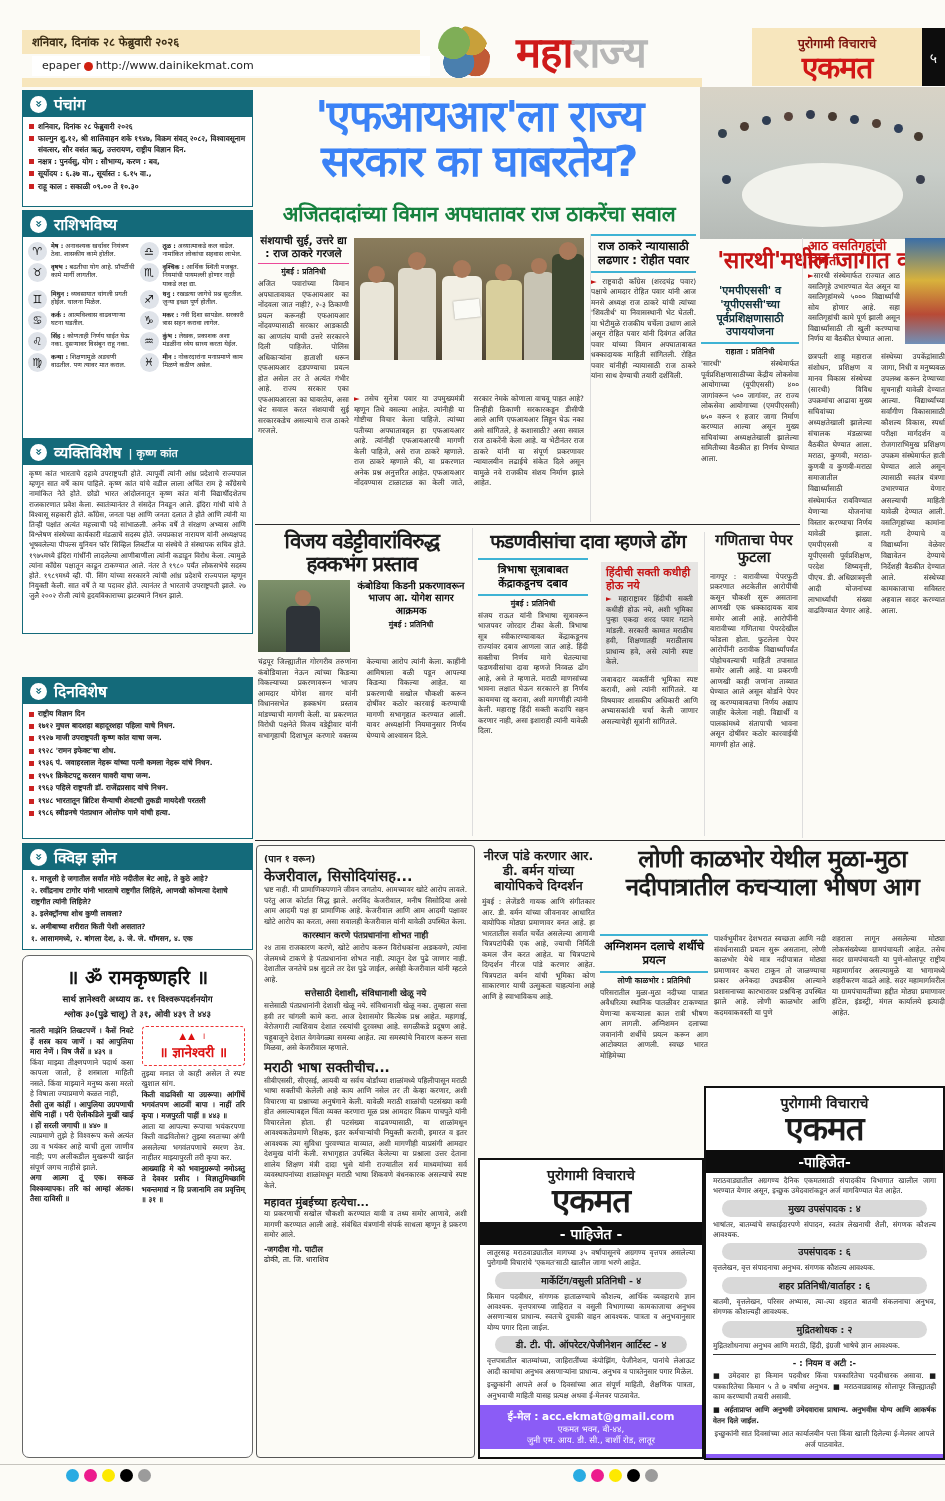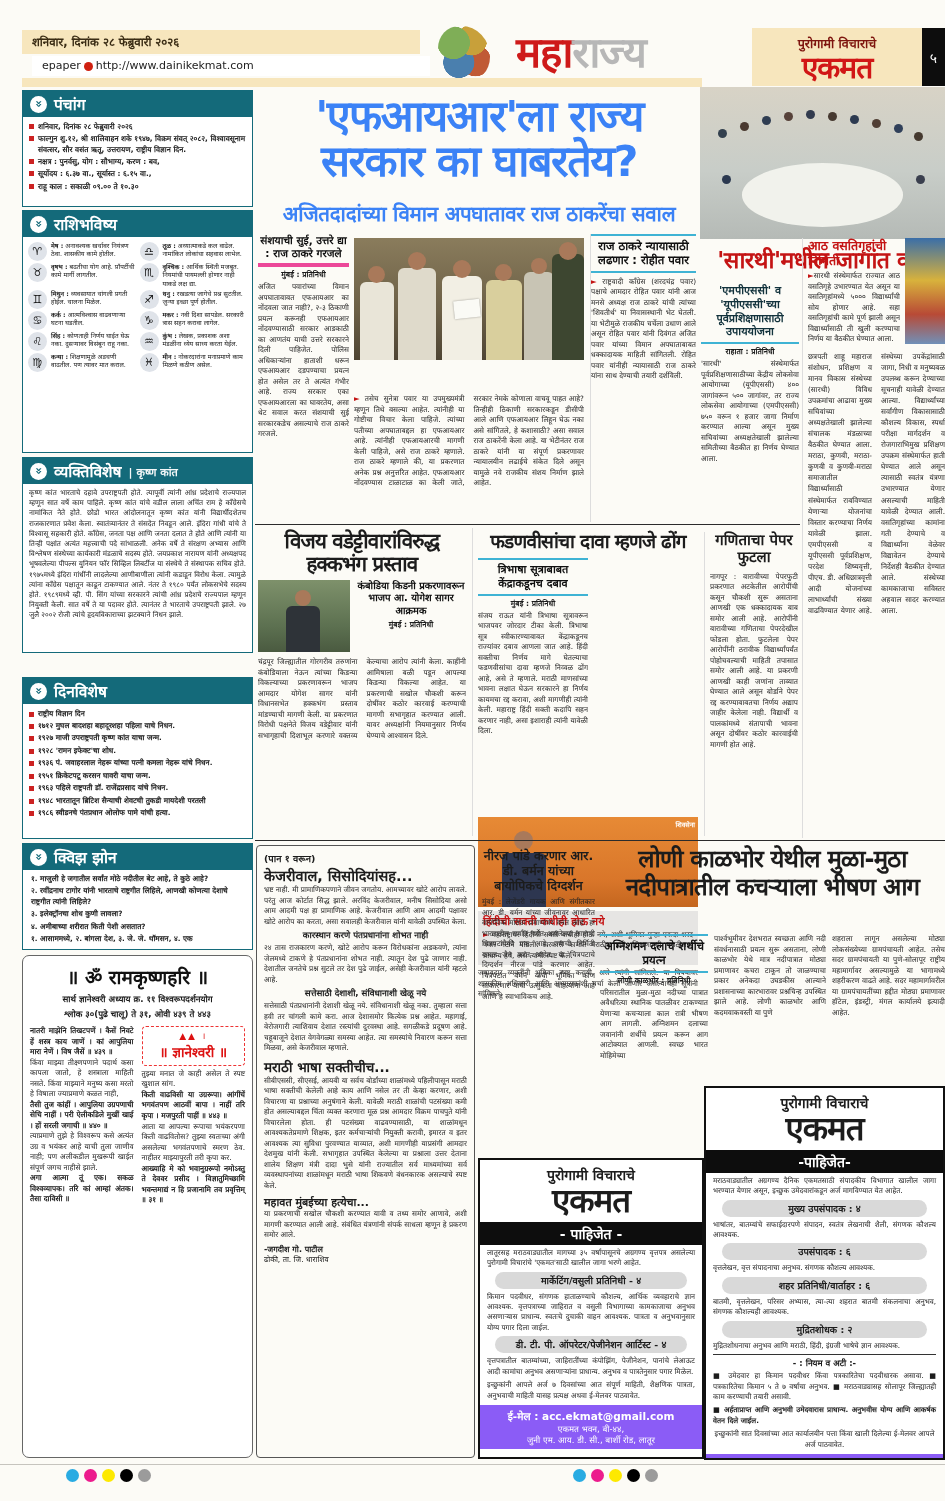--- a/index.html
+++ b/index.html
@@ -46,24 +46,24 @@
   .dtitle{font-size:19px;font-weight:900;color:#111;}
   .dsub{font-size:8.6px;font-weight:bold;margin-top:3px;}
   .dcols{display:flex;gap:8px;margin-top:6px;}
   .dcol{width:50%;font-size:7.4px;line-height:1.42;text-align:justify;}
   .dverse{font-weight:bold;}
   .dlogo{border:1px dashed #e33;border-radius:4px;text-align:center;padding:3px 1px;margin-bottom:3px;}
   .dlogo .t{color:#d11;font-weight:900;font-size:13.5px;}
   .dlogo .art{color:#d11;font-size:9px;letter-spacing:2px;}
   
   .hl-main{font-size:43px;font-weight:800;letter-spacing:-1.5px;line-height:1.05;color:#3b82f6;}
-  .hl-sub{font-size:20.5px;font-weight:800;letter-spacing:-.3px;color:#3b82f6;}
+  .hl-sub{font-size:20.5px;font-weight:800;letter-spacing:-.3px;color:#15803d;}
   .redhl{color:#c41414;font-weight:900;}
   .colttl{font-size:10.5px;font-weight:800;line-height:1.25;color:#101010;}
-  .cyanline{border-bottom:4px solid #ec4899;}
+  .cyanline{border-bottom:1px solid #ec4899;}
   .dateline{font-size:7.6px;font-weight:800;margin:2px 0 3px;}
   .capttl{font-size:11px;font-weight:800;line-height:1.2;border-top:2.5px solid #3fb3d4;padding-top:3px;color:#0d0d0d;}
   .twocol{column-count:2;column-gap:9px;}
   .hline{background:#2b2b2b;height:1px;}
   
   .photo{overflow:hidden;position:absolute;}
   .ph-table{position:absolute;left:17%;top:50%;width:66%;height:42%;background:#f1f2ec;border-radius:50%;}
   .ph-heads{position:absolute;left:18px;top:42px;width:9px;height:9px;border-radius:50%;background:#33404e;
     box-shadow:22px -7px 0 #4a3a30,44px -13px 0 #2f3d52,66px -17px 0 #57423a,88px -19px 0 #323b4e,110px -17px 0 #473a31,132px -14px 0 #2c3a50,154px -10px 0 #513f35,176px -5px 0 #30405a,196px 3px 0 #45392f,4px 46px 0 #2b3950,198px 46px 0 #3a3f4e;}
   .pfig{position:absolute;bottom:0;border-radius:6px 6px 0 0;}
@@ -190,21 +190,21 @@
           <span class="ricon">♍</span>
           <span class="rtxt"><span class="rsign">कन्या :</span> <span>शिक्षणामुळे अडचणी वाढतील. पण त्यावर मात कराल.</span></span>
         </div>
       <div class="rcell">
           <span class="ricon">♓</span>
           <span class="rtxt"><span class="rsign">मीन :</span> <span>नोकरदारांना मनाप्रमाणे काम मिळणे कठीण असेल.</span></span>
         </div>
     </div>
   </div>
 
-  <div class="abs sbox" style="top:457px;height:196px;">
+  <div class="abs sbox" style="top:438px;height:196px;">
     <div class="shead">
       <span class="chev">
           <span>»</span>
         </span>
       <span>व्यक्तिविशेष</span>
       <span class="sub">| कृष्ण कांत</span>
     </div>
     <div class="body-txt" style="padding:4px 6px;font-size:7.1px;height:180px;">कृष्ण कांत भारताचे दहावे उपराष्ट्रपती होते. त्यापूर्वी त्यांनी आंध्र प्रदेशाचे राज्यपाल म्हणून सात वर्षे काम पाहिले. कृष्ण कांत यांचे वडील लाला अचिंत राम हे काँग्रेसचे नामांकित नेते होते. छोडो भारत आंदोलनातून कृष्ण कांत यांनी विद्यार्थीदशेतच राजकारणात प्रवेश केला. स्वातंत्र्यानंतर ते संसदेत निवडून आले. इंदिरा गांधी यांचे ते विश्वासू सहकारी होते. काँग्रेस, जनता पक्ष आणि जनता दलात ते होते आणि त्यांनी या तिन्ही पक्षांत अत्यंत महत्त्वाची पदे सांभाळली. अनेक वर्षे ते संरक्षण अभ्यास आणि विश्लेषण संस्थेच्या कार्यकारी मंडळाचे सदस्य होते. जयप्रकाश नारायण यांनी अध्यक्षपद भूषवलेल्या पीपल्स युनियन फॉर सिव्हिल लिबर्टीज या संस्थेचे ते संस्थापक सचिव होते. १९७५मध्ये इंदिरा गांधींनी लादलेल्या आणीबाणीला त्यांनी कडाडून विरोध केला. त्यामुळे त्यांना काँग्रेस पक्षातून काढून टाकण्यात आले. नंतर ते १९८० पर्यंत लोकसभेचे सदस्य होते. १९८९मध्ये व्ही. पी. सिंग यांच्या सरकारने त्यांची आंध्र प्रदेशचे राज्यपाल म्हणून नियुक्ती केली. सात वर्षे ते या पदावर होते. त्यानंतर ते भारताचे उपराष्ट्रपती झाले. २७ जुलै २००२ रोजी त्यांचे हृदयविकाराच्या झटक्याने निधन झाले.</div>
   </div>
 
@@ -366,32 +366,27 @@
       <div style="flex:1;">
         <div class="ctr colttl" style="font-size:9.8px;">कंबोडिया किडनी प्रकरणावरून भाजप आ. योगेश सागर आक्रमक</div>
         <div class="ctr dateline">मुंबई : प्रतिनिधी</div>
       </div>
     </div>
     <div class="twocol body-txt" style="margin-top:5px;height:160px;">चंद्रपूर जिल्ह्यातील गोरगरीब तरुणांना कंबोडियाला नेऊन त्यांच्या किडन्या विकल्याच्या प्रकरणावरून भाजप आमदार योगेश सागर यांनी विधानसभेत हक्कभंग प्रस्ताव मांडण्याची मागणी केली. या प्रकरणात विरोधी पक्षनेते विजय वडेट्टीवार यांनी सभागृहाची दिशाभूल करणारे वक्तव्य केल्याचा आरोप त्यांनी केला. काहींनी आमिषाला बळी पडून आपल्या किडन्या विकल्या आहेत. या प्रकरणाची सखोल चौकशी करून दोषींवर कठोर कारवाई करण्याची मागणी सभागृहात करण्यात आली. यावर अध्यक्षांनी नियमानुसार निर्णय घेण्याचे आश्वासन दिले.</div>
   </div>
 
   <div class="abs" style="left:472px;top:528px;width:226px;height:308px;border-left:1px solid #ddd;padding-left:5px;box-sizing:border-box;">
     <div class="ctr" style="font-size:19px;font-weight:800;letter-spacing:-0.8px;white-space:nowrap;">फडणवीसांचा दावा म्हणजे ढोंग</div>
-    <div style="display:flex;gap:6px;margin-top:4px;flex-direction:column;">
+    <div style="display:flex;gap:13px;margin-top:4px;">
       <div style="width:110px;flex:0 0 110px;">
         <div class="ctr colttl" style="font-size:11px;border-top:2px solid #3fb3d4;border-bottom:2px solid #3fb3d4;padding:3px 0;">त्रिभाषा सूत्राबाबत केंद्राकडूनच दबाव</div>
         <div class="ctr dateline">मुंबई : प्रतिनिधी</div>
         <div class="body-txt" style="height:200px;">संजय राऊत यांनी त्रिभाषा सूत्रावरून भाजपवर जोरदार टीका केली. त्रिभाषा सूत्र स्वीकारण्याबाबत केंद्राकडूनच राज्यांवर दबाव आणला जात आहे. हिंदी सक्तीचा निर्णय मागे घेतल्याचा फडणवीसांचा दावा म्हणजे निव्वळ ढोंग आहे, असे ते म्हणाले. मराठी माणसांच्या भावना लक्षात घेऊन सरकारने हा निर्णय कायमचा रद्द करावा, अशी मागणीही त्यांनी केली. महाराष्ट्र हिंदी सक्ती कदापि सहन करणार नाही, असा इशाराही त्यांनी यावेळी दिला.</div>
       </div>
       <div style="flex:1;">
-        <div class="photo" style="position:relative;width:100%;height:90px;background:linear-gradient(180deg,#e78a35,#d9762a 70%,#c4661f);">
-          <div style="position:absolute;right:3px;top:3px;color:#fff;font-size:6.5px;font-weight:bold;">शिवसेना</div>
-          <div class="pfig" style="left:24px;width:44px;height:54px;background:#2d3650;"></div>
-          <div class="phead" style="left:36px;top:14px;width:19px;height:19px;"></div>
-        </div>
         <div class="graybox" style="margin-top:4px;">
           <div class="gb-ttl">हिंदीची सक्ती कधीही होऊ नये</div>
           <div class="body-txt" style="margin-top:2px;"><span class="red b">►</span> <span>महाराष्ट्रावर हिंदीची सक्ती कधीही होऊ नये, अशी भूमिका पुन्हा एकदा शरद पवार गटाने मांडली. सरकारी कामात मराठीच हवी, शिक्षणातही मराठीलाच प्राधान्य हवे, असे त्यांनी स्पष्ट केले.</span></div>
         </div>
         <div class="body-txt" style="margin-top:3px;">जबाबदार व्यक्तींनी भूमिका स्पष्ट करावी, असे त्यांनी सांगितले. या विषयावर शासकीय अधिकारी आणि अभ्यासकांशी चर्चा केली जाणार असल्याचेही सूत्रांनी सांगितले.</div>
       </div>
     </div>
   </div>
 
   <div class="abs" style="left:704px;top:532px;width:94px;height:304px;border-left:1px solid #ddd;padding-left:5px;box-sizing:border-box;">

